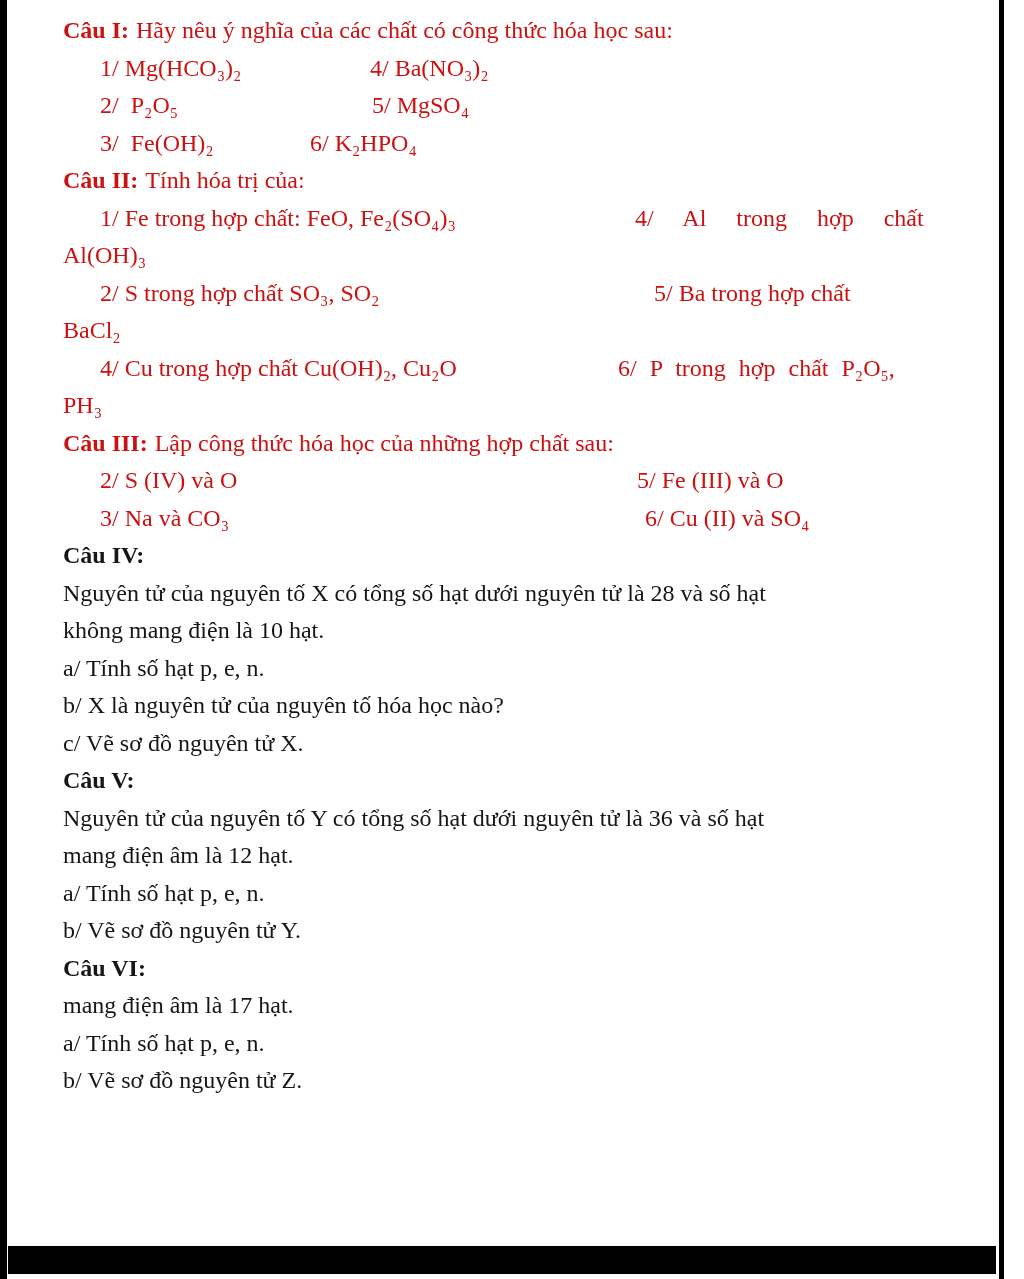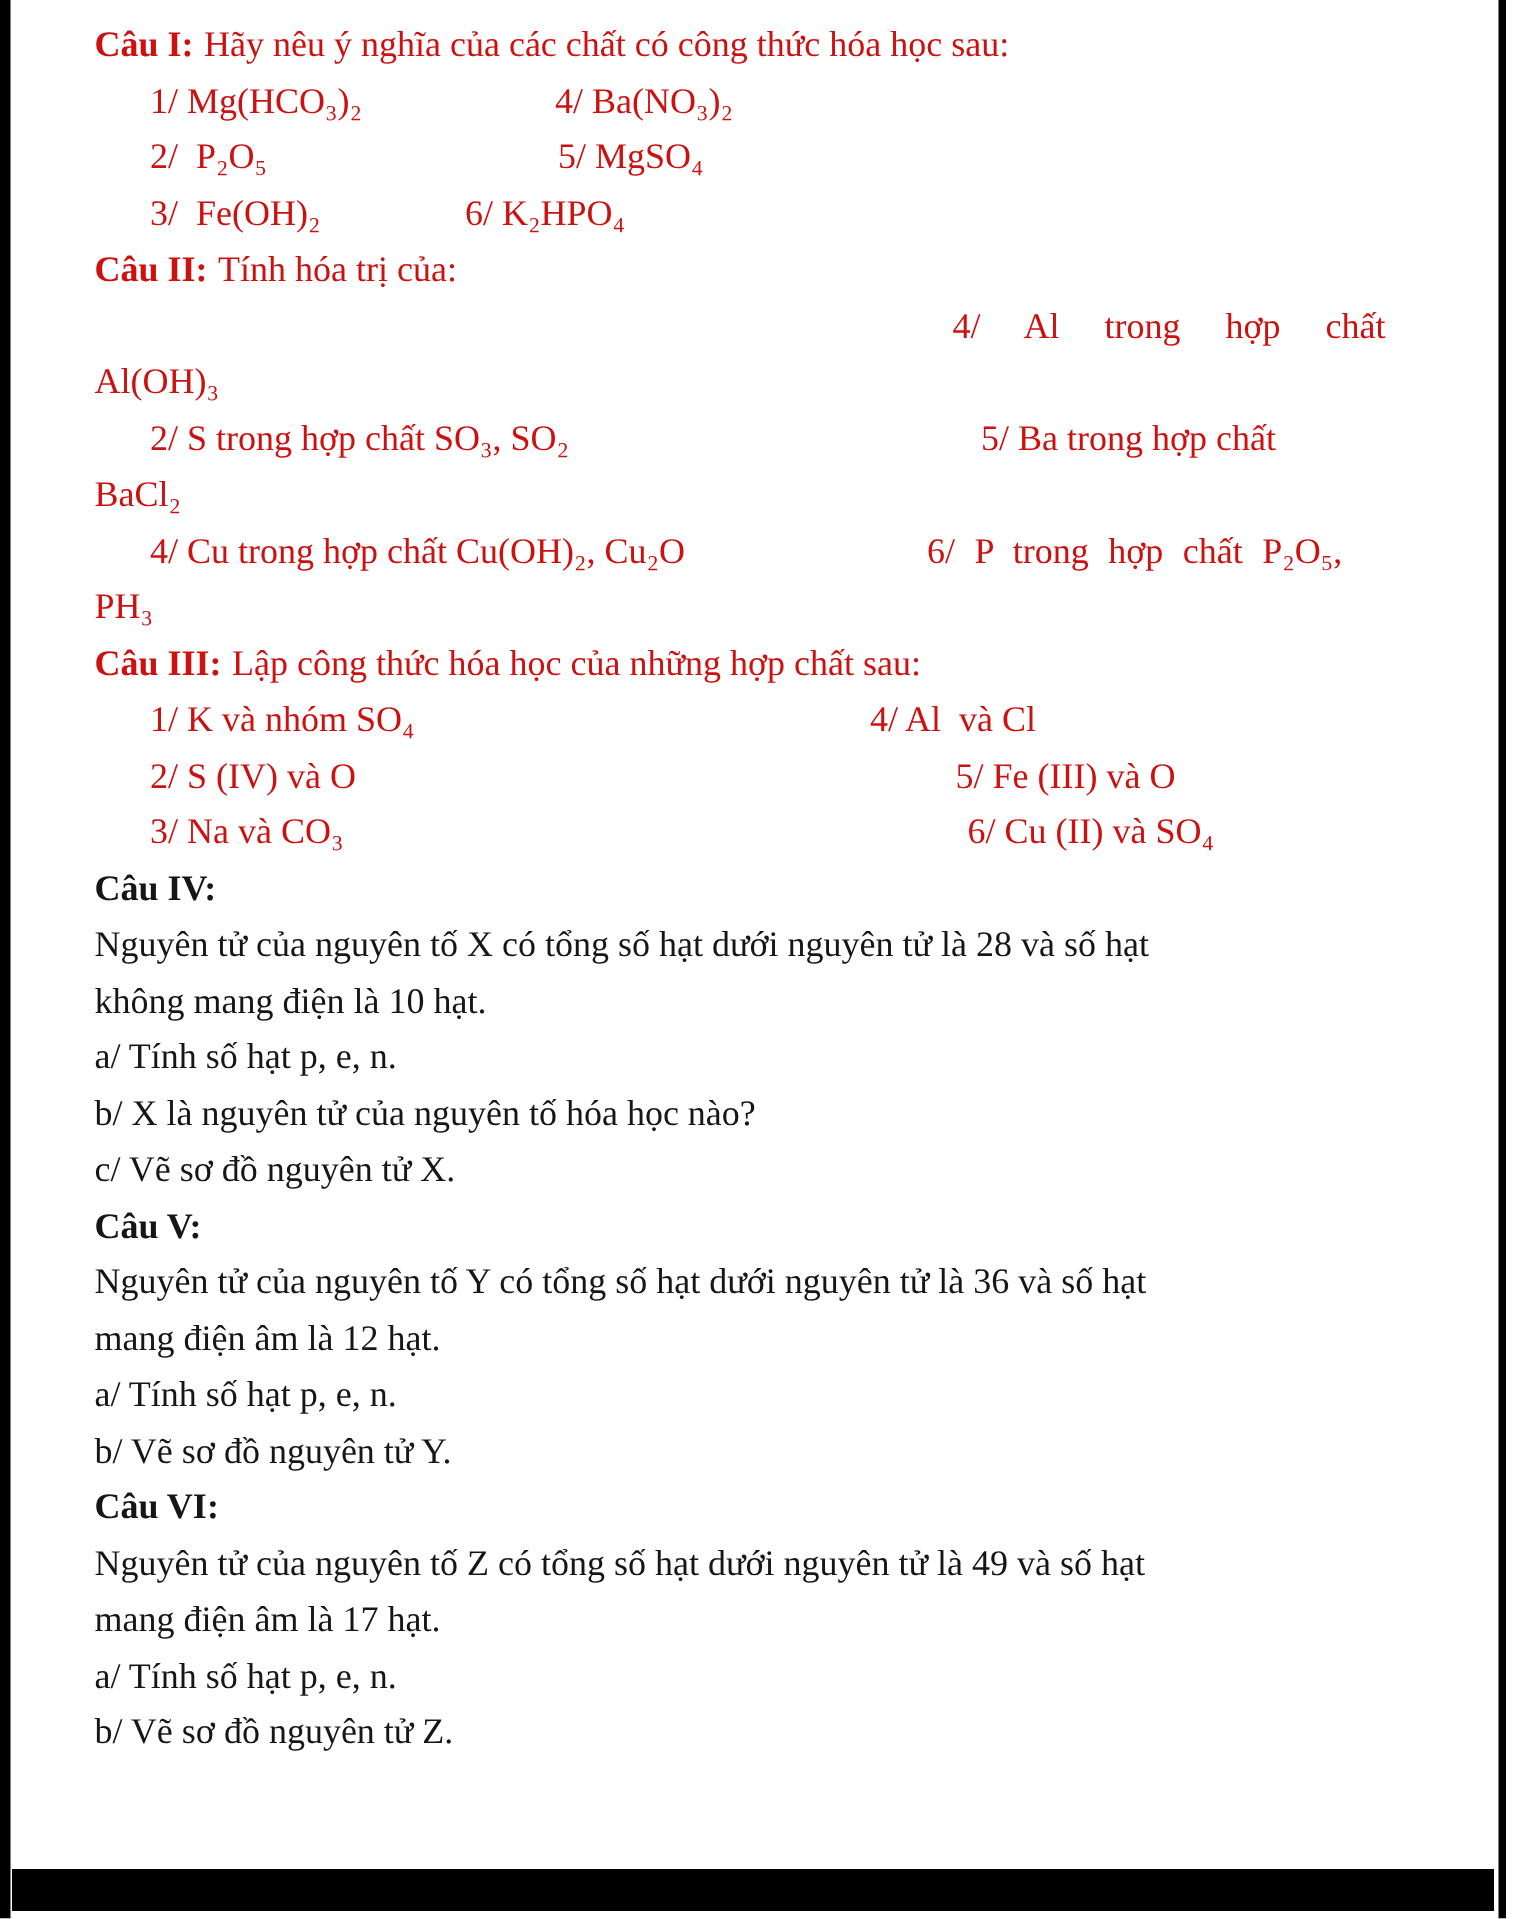--- a/index.html
+++ b/index.html
@@ -32,47 +32,45 @@
 
 <div class="page">
   <div class="content">
 
     <div class="line red"><span class="lbl">Câu I:</span><span>Hãy nêu ý nghĩa của các chất có công thức hóa học sau:</span></div>
     <div class="line red indent"><span>1/ Mg(HCO₃)₂</span><span class="abs x307">4/ Ba(NO₃)₂</span></div>
     <div class="line red indent"><span>2/  P₂O₅</span><span class="abs x309">5/ MgSO₄</span></div>
     <div class="line red indent"><span>3/  Fe(OH)₂</span><span class="abs x247">6/ K₂HPO₄</span></div>
 
     <div class="line red"><span class="lbl">Câu II:</span><span>Tính hóa trị của:</span></div>
-    <div class="line red indent"><span class="abs x572 wsA">4/ Al trong hợp chất</span></div>
+    <div class="line red indent"><span>1/ Fe trong hợp chất: FeO, Fe₂(SO₄)₃</span><span class="abs x572 wsA">4/ Al trong hợp chất</span></div>
     <div class="line red"><span>Al(OH)₃</span></div>
     <div class="line red indent"><span>2/ S trong hợp chất SO₃, SO₂</span><span class="abs x607">5/ Ba trong hợp chất</span></div>
     <div class="line red"><span>BaCl₂</span></div>
     <div class="line red indent"><span>4/ Cu trong hợp chất Cu(OH)₂, Cu₂O</span><span class="abs x587 wsB">6/ P trong hợp chất P₂O₅,</span></div>
     <div class="line red"><span>PH₃</span></div>
 
     <div class="line red"><span class="lbl">Câu III:</span><span>Lập công thức hóa học của những hợp chất sau:</span></div>
-    <div class="line red indent"><span>1/ K và nhóm SO₄</span><span class="abs x517">4/ Al  và Cl</span></div>
     <div class="line red indent"><span>2/ S (IV) và O</span><span class="abs x574">5/ Fe (III) và O</span></div>
     <div class="line red indent"><span>3/ Na và CO₃</span><span class="abs x582">6/ Cu (II) và SO₄</span></div>
 
     <div class="line bold"><span>Câu IV:</span></div>
     <div class="line"><span>Nguyên tử của nguyên tố X có tổng số hạt dưới nguyên tử là 28 và số hạt</span></div>
     <div class="line"><span>không mang điện là 10 hạt.</span></div>
     <div class="line"><span>a/ Tính số hạt p, e, n.</span></div>
     <div class="line"><span>b/ X là nguyên tử của nguyên tố hóa học nào?</span></div>
     <div class="line"><span>c/ Vẽ sơ đồ nguyên tử X.</span></div>
 
     <div class="line bold"><span>Câu V:</span></div>
     <div class="line"><span>Nguyên tử của nguyên tố Y có tổng số hạt dưới nguyên tử là 36 và số hạt</span></div>
     <div class="line"><span>mang điện âm là 12 hạt.</span></div>
     <div class="line"><span>a/ Tính số hạt p, e, n.</span></div>
     <div class="line"><span>b/ Vẽ sơ đồ nguyên tử Y.</span></div>
 
     <div class="line bold"><span>Câu VI:</span></div>
-    <div class="line"><span>Nguyên tử của nguyên tố Z có tổng số hạt dưới nguyên tử là 49 và số hạt</span></div>
     <div class="line"><span>mang điện âm là 17 hạt.</span></div>
     <div class="line"><span>a/ Tính số hạt p, e, n.</span></div>
     <div class="line"><span>b/ Vẽ sơ đồ nguyên tử Z.</span></div>
 
   </div>
 
   <div class="edge-left"></div>
   <div class="edge-right"></div>
   <div class="edge-bottom"></div>
 </div>

